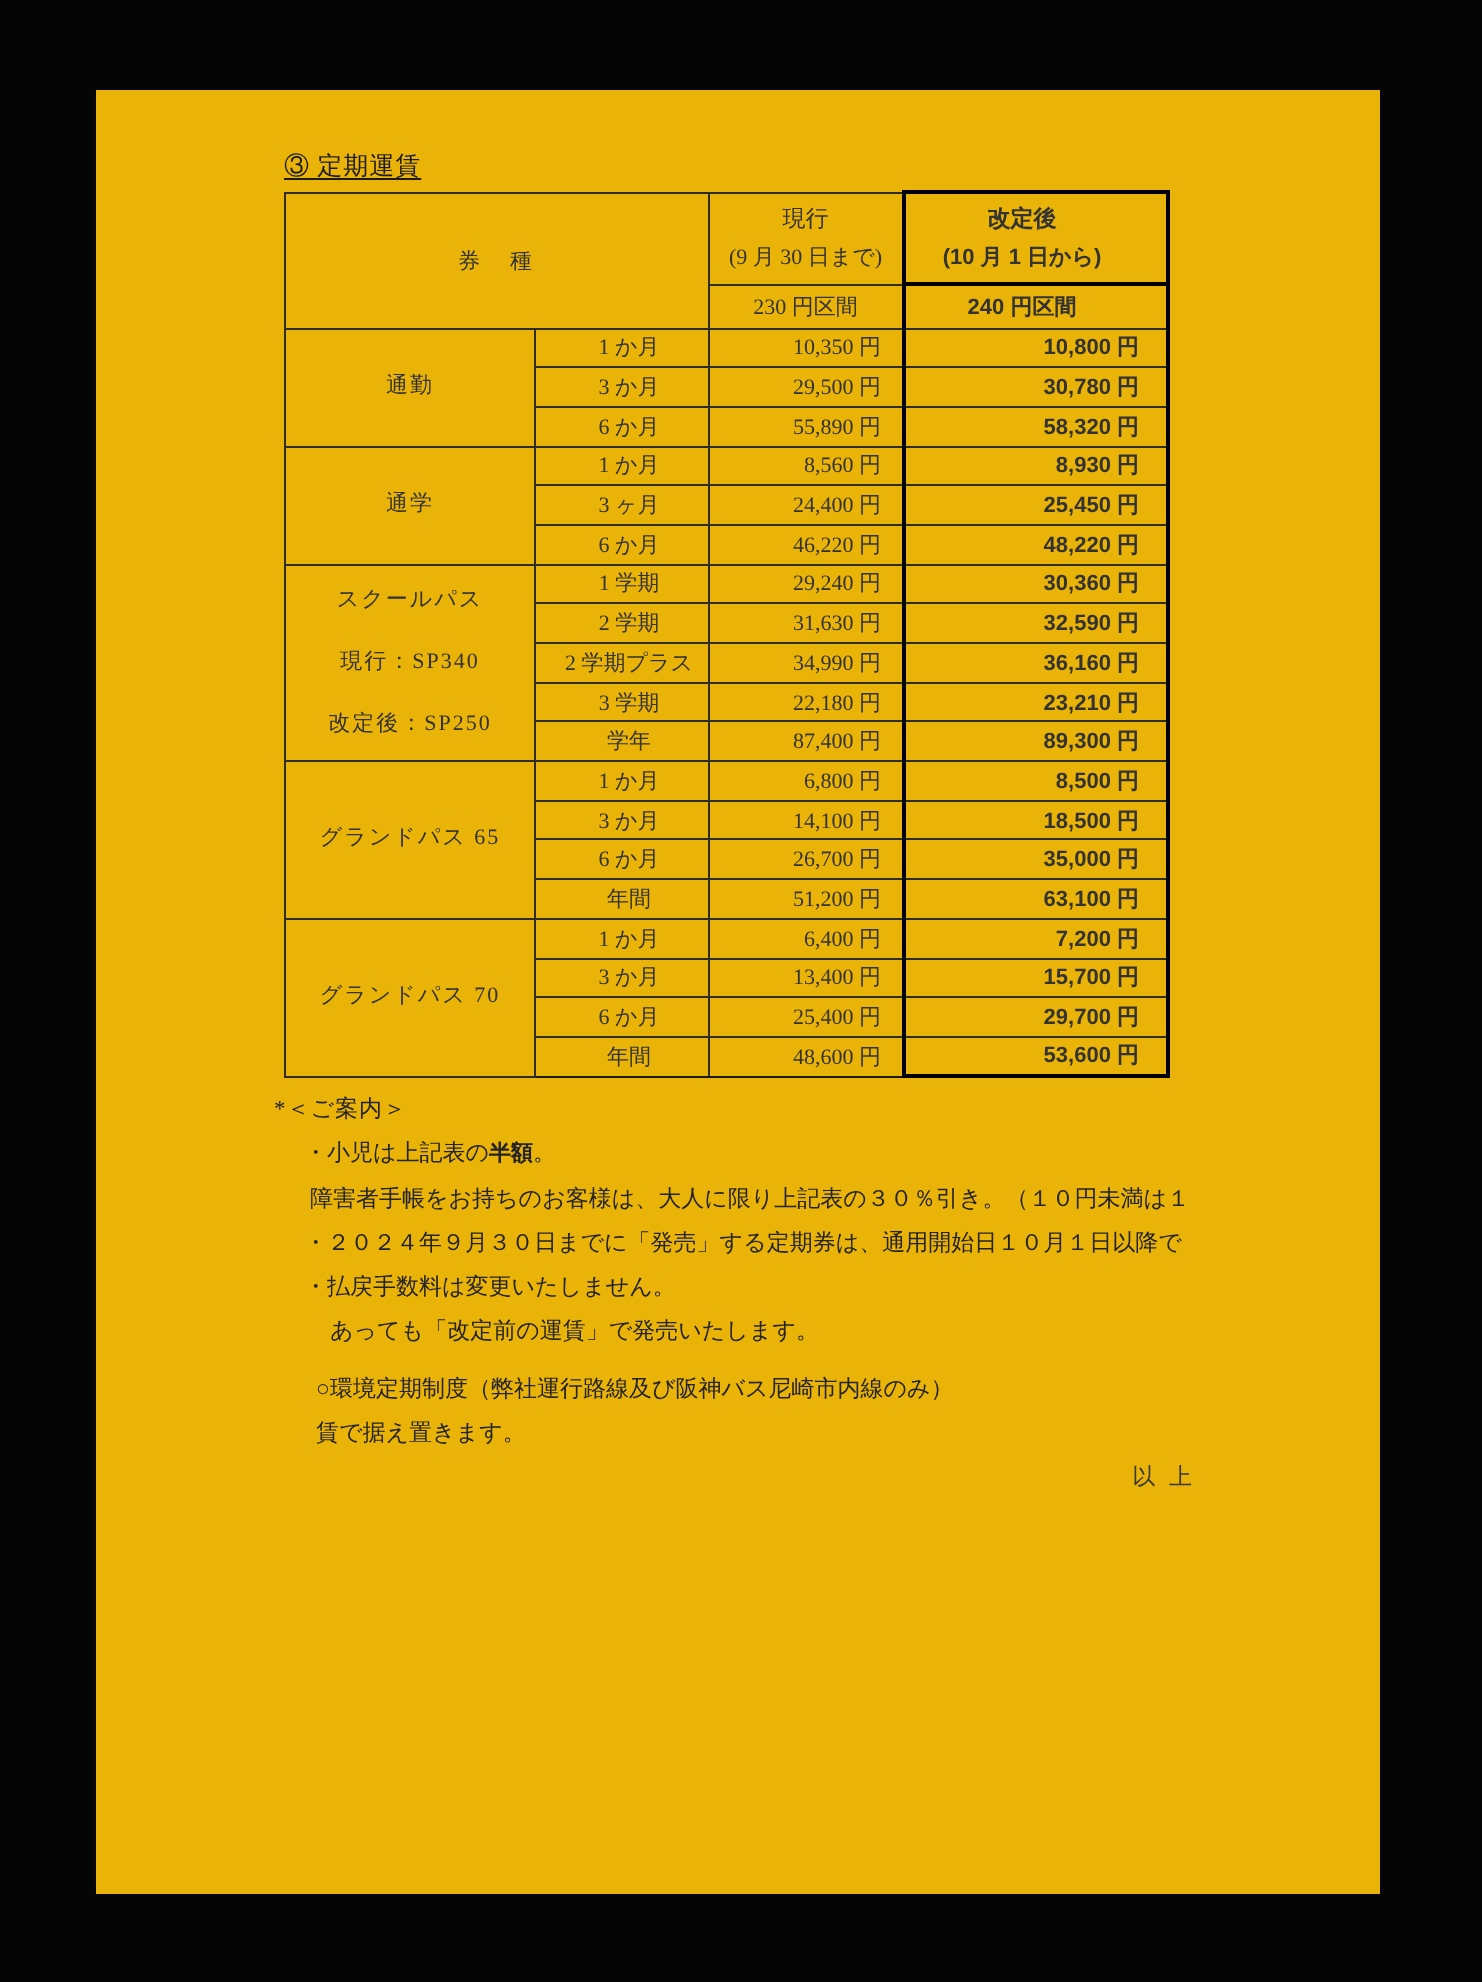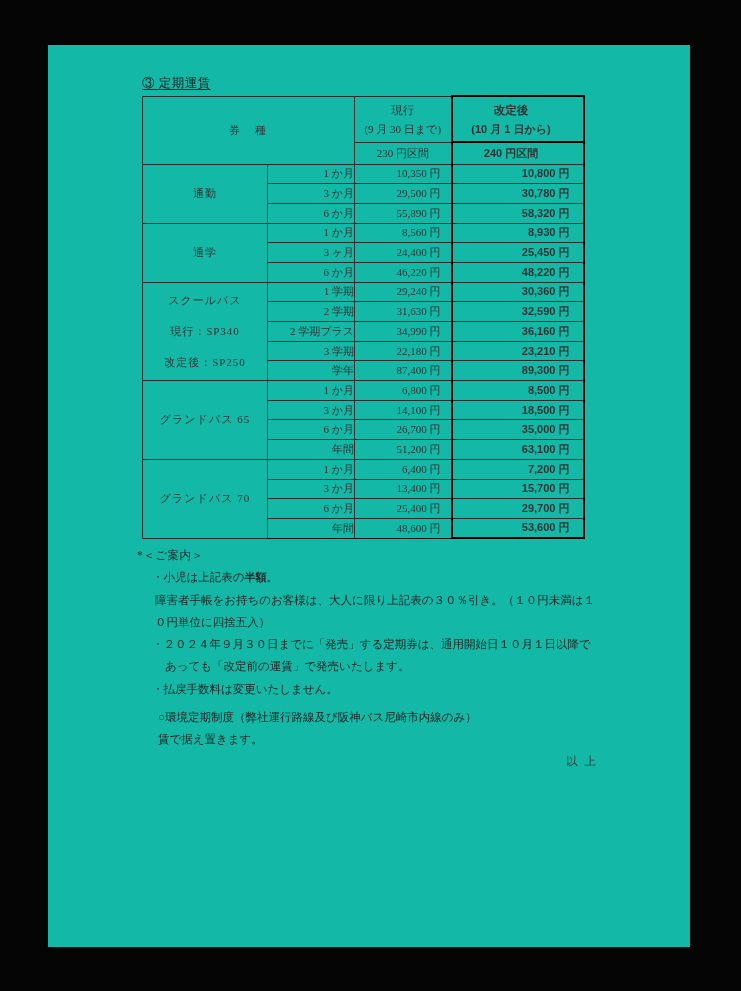--- a/index.html
+++ b/index.html
@@ -14,21 +14,21 @@
     height: 991px;
     background: #050505;
     overflow: hidden;
   }
   .page {
     position: absolute;
     left: 48px;
     top: 45px;
     width: 642px;
     height: 902px;
-    background: #14b8a6;
+    background: #eab308;
   }
   .content {
     padding: 30px 90px 0 94px;
     color: #1f1f1f;
   }
   .section-title {
     font-size: 12.5px;
     line-height: 16px;
     font-weight: normal;
     text-decoration: underline;
@@ -62,21 +62,21 @@
   tr.head-zone { height: 22px; }
   tbody tr { height: 19.7px; }
   .c-type {
     text-align: center;
     vertical-align: middle;
     line-height: 31px;
     letter-spacing: 1px;
     color: #3a3a3a;
   }
   .c-period {
-    text-align: right;
+    text-align: center;
     padding-left: 7px !important;
     color: #3a3a3a;
   }
   .c-current {
     text-align: right;
     padding-right: 10px !important;
     color: #4d4d4d;
   }
   .c-revised {
     text-align: right;
@@ -253,24 +253,23 @@
               <td class="c-revised">53,600 円</td>
             </tr>
           </tbody>
       </table>
 
       <div class="notes">
         <div class="n-heading">*＜ご案内＞</div>
         <div>
             <div class="n-line bullet"><span>・小児は上記表の</span><span class="seg-bold">半額</span><span>。</span></div>
             <div class="n-line cont"><span>障害者手帳をお持ちのお客様は、大人に限り上記表の３０％引き。（１０円未満は１</span></div>
-            <div class="n-line cont"><span>０円単位に四捨五入）</span></div>
             <div class="n-line bullet"><span>・２０２４年９月３０日までに「発売」する定期券は、通用開始日１０月１日以降で</span></div>
+            <div class="n-line bullet"><span>・払戻手数料は変更いたしません。</span></div>
             <div class="n-line cont2"><span>あっても「改定前の運賃」で発売いたします。</span></div>
-            <div class="n-line bullet"><span>・払戻手数料は変更いたしません。</span></div>
           </div>
       </div>
 
       <div class="env">
         <div>○環境定期制度（弊社運行路線及び阪神バス尼崎市内線のみ）</div>
         <div>賃で据え置きます。</div>
       </div>
 
       <div class="closing">以 上</div>
 

